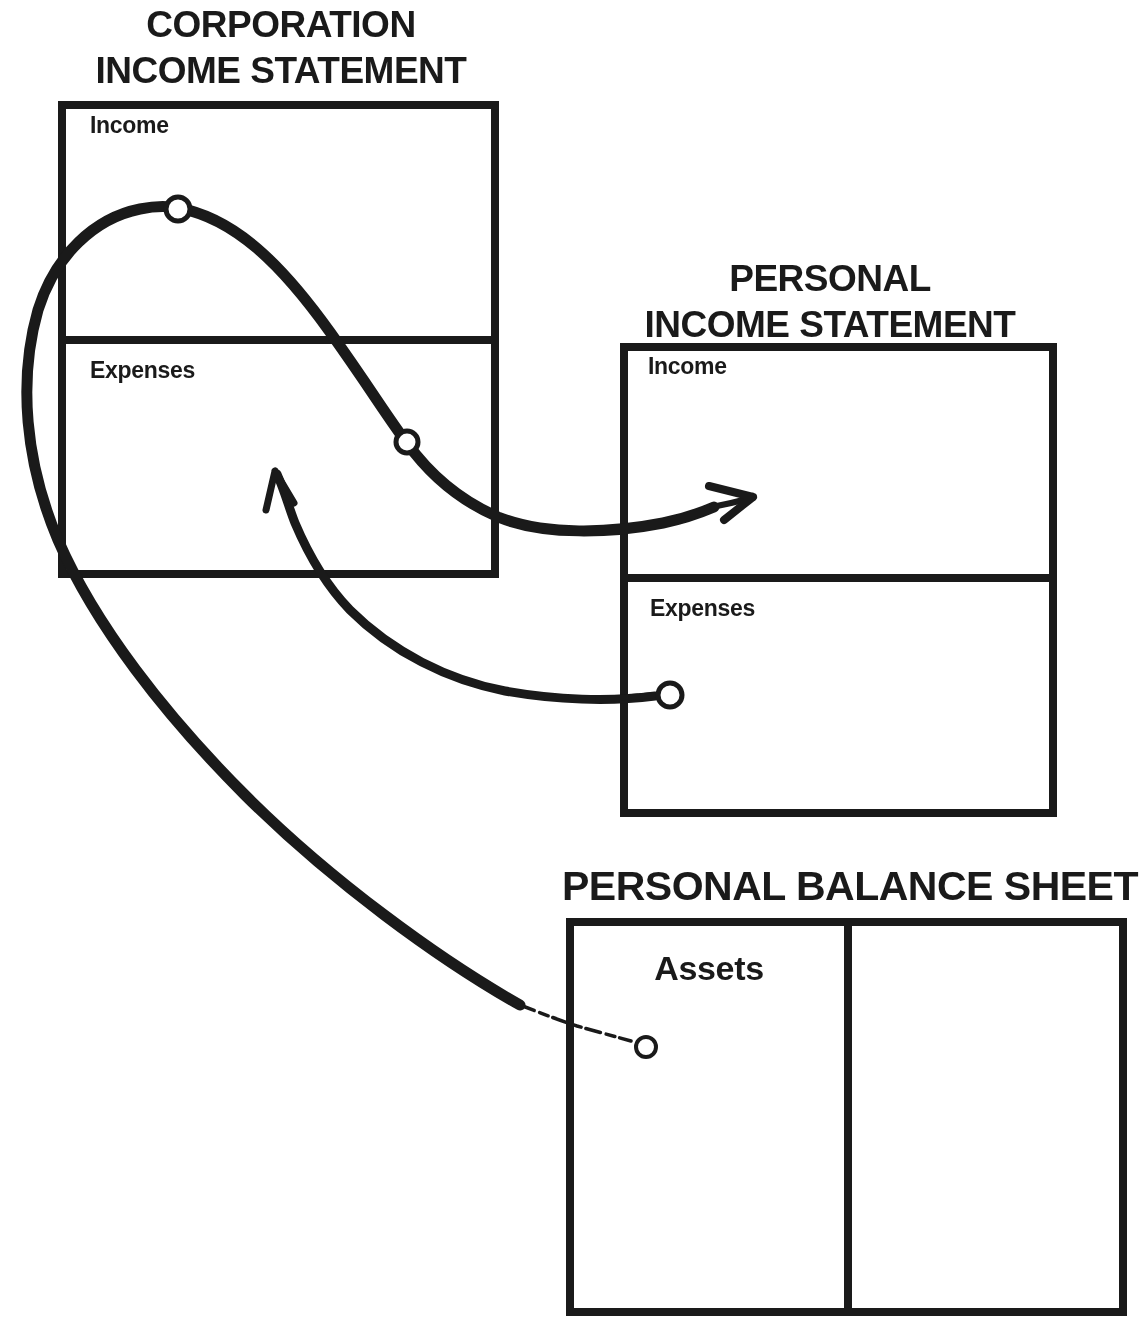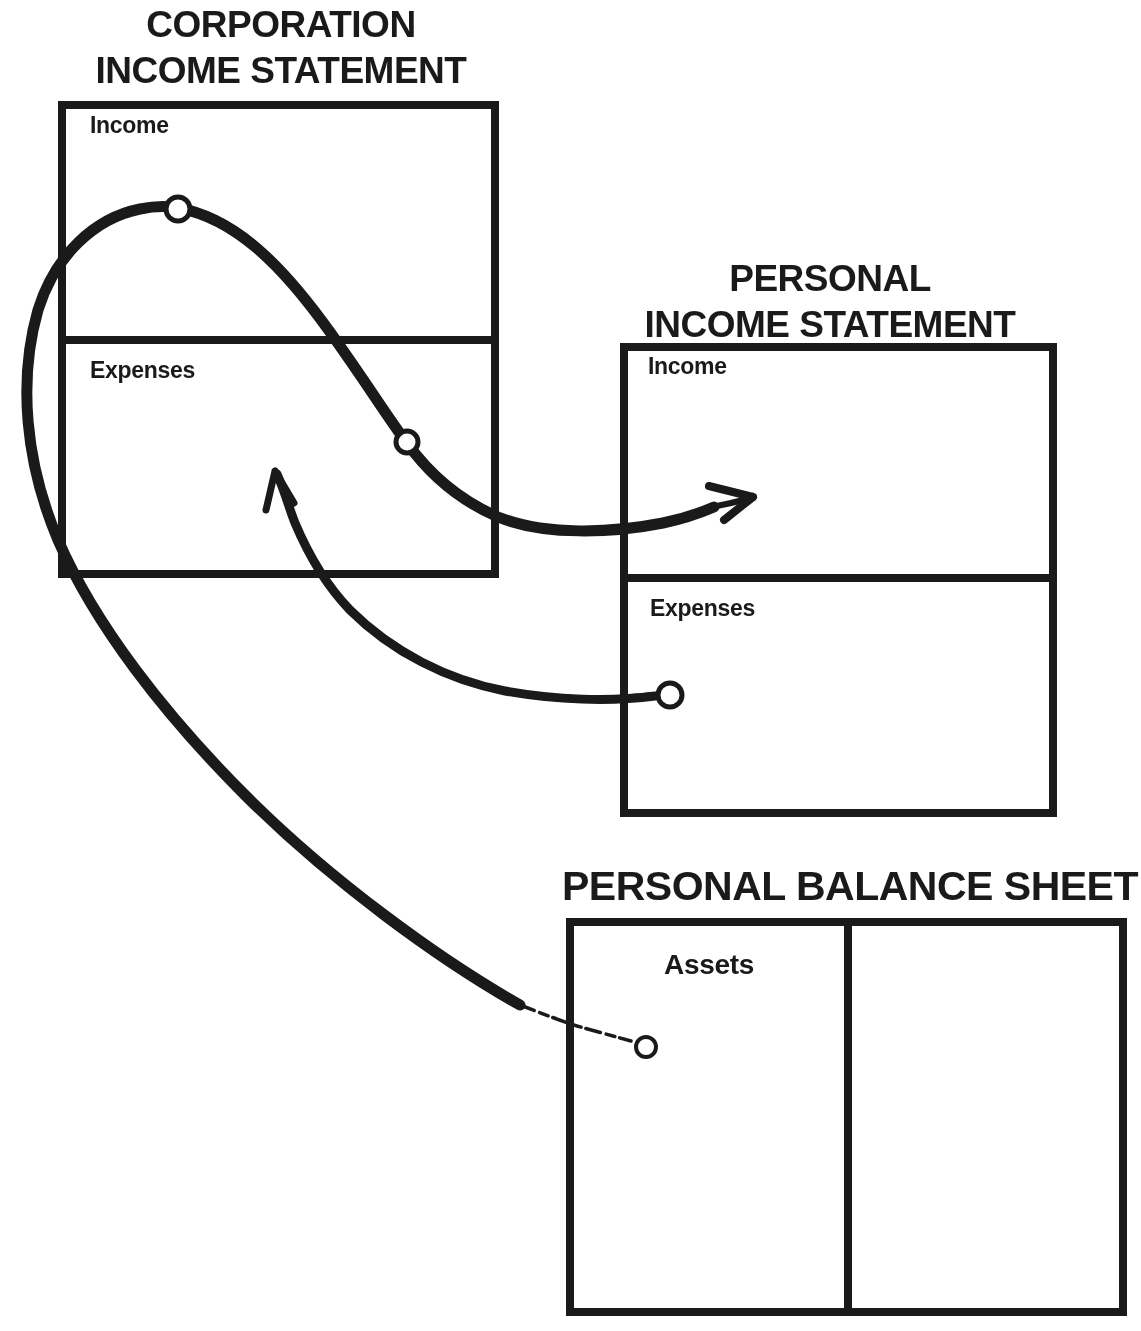--- a/index.html
+++ b/index.html
@@ -33,21 +33,21 @@
   .title-1line { font-size: 41px; line-height: 41px; }
   .label {
     position: absolute;
     font-weight: bold;
     font-size: 23px;
     line-height: 1.1;
     letter-spacing: -0.3px;
     color: var(--ink);
     white-space: nowrap;
   }
-  .label-centered { text-align: center; font-size: 28px; }
+  .label-centered { text-align: center; font-size: 34px; }
   #flow-layer {
     position: absolute;
     left: 0; top: 0;
     width: 1141px; height: 1331px;
     pointer-events: none;
   }
   #flow-layer path, #flow-layer circle { stroke: var(--ink); }
 </style>
 </head>
 <body>

